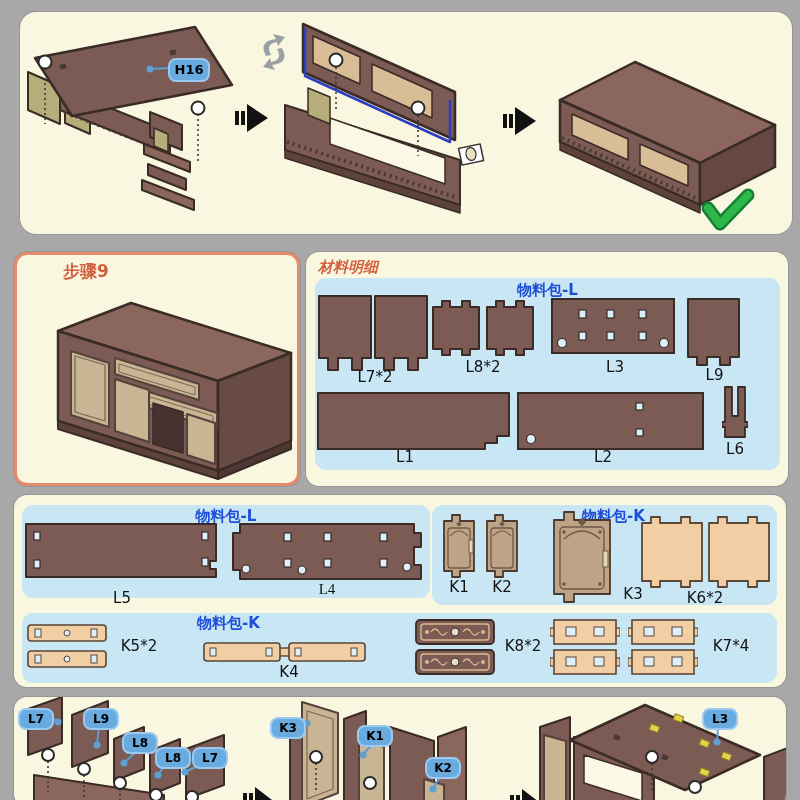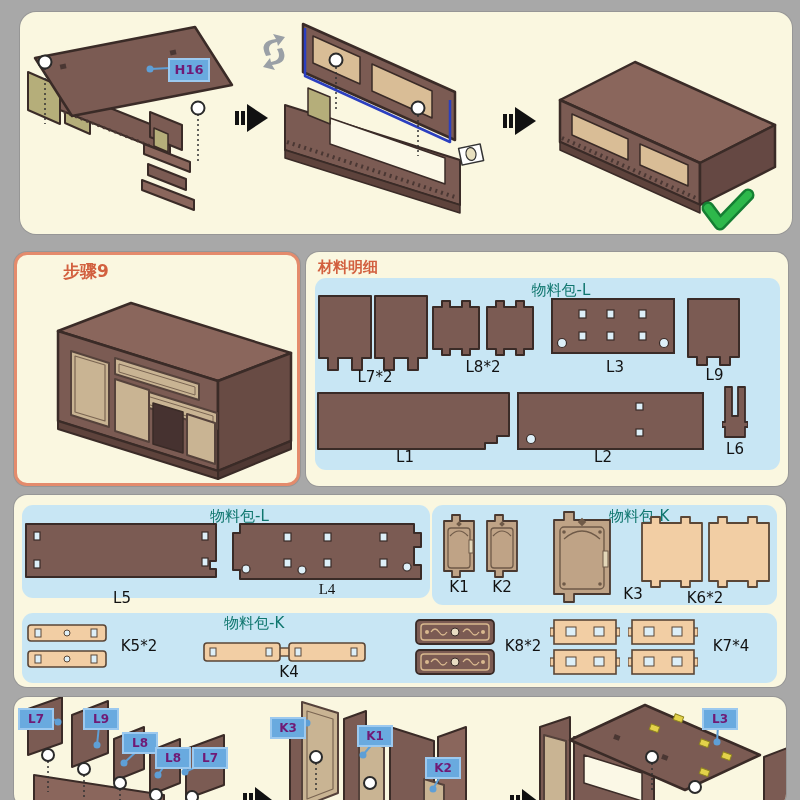--- a/index.html
+++ b/index.html
@@ -1,24 +1,24 @@
 <!DOCTYPE html>
 <html><head>
 <meta charset="utf-8">
 <style>
   html,body{margin:0;padding:0;}
   body{width:800px;height:800px;overflow:hidden;background:#A8A8A8;
        font-family:"DejaVu Sans","Liberation Sans",sans-serif;position:relative;}
   .panel{position:absolute;background:#FAF7E0;border-radius:16px;box-shadow:0 0 0 1px rgba(0,0,0,0.10);}
   .bluebox{position:absolute;background:#C8E6F4;border-radius:11px;}
-  .pack-title{position:absolute;font-weight:normal;font-size:15px;color:#0f766e;white-space:nowrap;padding-left:27px;}
+  .pack-title{position:absolute;font-weight:bold;font-size:15px;color:#1d4ed8;white-space:nowrap;}
   .part-label{position:absolute;font-size:15px;color:#111;text-align:center;white-space:nowrap;}
   .red-title{position:absolute;font-weight:bold;color:#D2603F;}
   .tag{position:absolute;width:32px;height:18px;background:#69AADF;border:2px solid #9CC9EF;
-       border-radius:0;color:#701a75;font-weight:bold;font-size:12px;line-height:18px;
+       border-radius:8px;color:#000000;font-weight:bold;font-size:12px;line-height:18px;
        display:flex;align-items:center;justify-content:center;z-index:5;}
   .tag.big{width:38px;height:20px;font-size:13px;}
   svg{position:absolute;left:0;top:0;}
   .abs{position:absolute;}
 </style>
 </head>
 <body>
 
 <div class="panel" style="left:20px;top:12px;width:772px;height:222px;">
   <svg width="772" height="222" viewBox="0 0 772 222">
@@ -132,21 +132,21 @@
 
       <polygon points="170,159 198,168 198,209 170,200" fill="#C9B493" stroke="#55423B" stroke-width="2"></polygon>
 
       <polygon points="41,166 201,216 201,224 41,174" fill="#5E433C" stroke="#3A2B27" stroke-width="2"></polygon>
       <polygon points="201,216 274,186 274,194 201,224" fill="#4F3833" stroke="#3A2B27" stroke-width="2"></polygon>
     </g>
   </svg>
 </div>
 
 <div class="panel" style="left:306px;top:252px;width:482px;height:234px;border-radius:13px;">
-  <span class="red-title" style="left:12px;top:6px;font-size:15px;">材料明细</span>
+  <span class="red-title" style="left:12px;top:6px;font-size:15px;font-style:italic;">材料明细</span>
   <div class="bluebox" style="left:9px;top:26px;width:465px;height:192px;">
     <span class="pack-title" style="left:0;right:0;top:3px;text-align:center;position:absolute;">物料包-L</span>
 
     <svg class="abs" style="left:3px;top:17px;" width="54" height="76">
       <path d="M1 1 H53 V63 H44 V75 H34 V63 H20 V75 H10 V63 H1 Z" fill="#7B5B53" stroke="#3A2B27" stroke-width="2" stroke-linejoin="round"></path>
       </svg>
     <svg class="abs" style="left:59px;top:17px;" width="54" height="76">
       <path d="M1 1 H53 V63 H44 V75 H34 V63 H20 V75 H10 V63 H1 Z" fill="#7B5B53" stroke="#3A2B27" stroke-width="2" stroke-linejoin="round"></path>
       </svg>
     <span class="part-label" style="left:20px;top:90px;width:80px;">L7*2</span>

